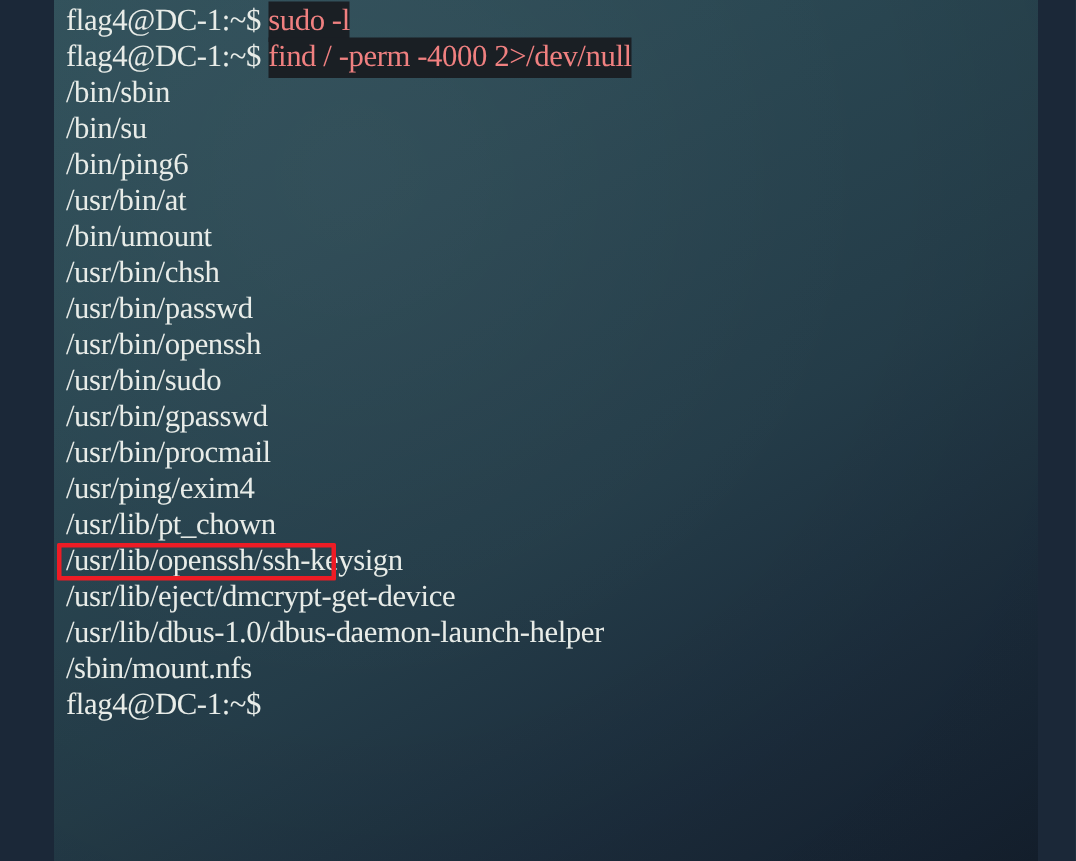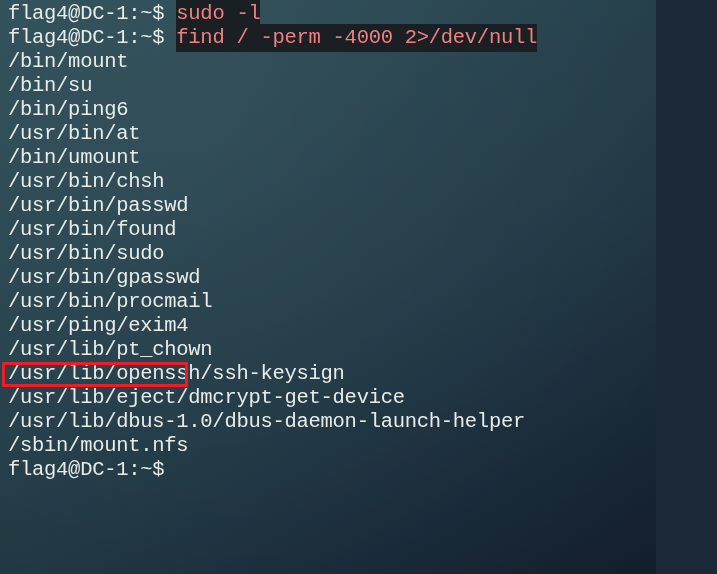--- a/index.html
+++ b/index.html
@@ -15,25 +15,26 @@
     height: 574px;
     overflow: hidden;
     background-color: #2d4b55;
     background-image:
       linear-gradient(150deg,
         rgba(48, 80, 90, 0.95) 0%,
         rgba(42, 71, 82, 0.85) 28%,
         rgba(33, 55, 68, 0.75) 58%,
         rgba(25, 40, 56, 0.9) 82%,
         rgba(21, 33, 48, 1) 100%);
-    font-family: Liberation Mono, monospace;
+    font-family: Liberation Serif, serif;
     font-size: 20.5px;
     line-height: 24px;
     letter-spacing: -0.28px;
     color: #e8ece8;
+    margin-left: 36px;
     -webkit-font-smoothing: antialiased;
   }
 
   
   #terminal::after {
     content: "";
     position: absolute;
     inset: 0;
     pointer-events: none;
     background: radial-gradient(ellipse at 30% 20%,
@@ -89,28 +90,28 @@
   }
 </style>
 </head>
 <body>
 
 <div id="terminal">
 
   <div id="screen-lines">
       <div class="line"><span class="seg seg-prompt">flag4@DC-1:~$ </span><span class="seg seg-command">sudo -l</span></div>
       <div class="line"><span class="seg seg-prompt">flag4@DC-1:~$ </span><span class="seg seg-command">find / -perm -4000 2&gt;/dev/null</span></div>
-      <div class="line"><span class="seg seg-plain">/bin/mount</span></div>
+      <div class="line"><span class="seg seg-plain">/bin/sbin</span></div>
       <div class="line"><span class="seg seg-plain">/bin/su</span></div>
       <div class="line"><span class="seg seg-plain">/bin/ping6</span></div>
       <div class="line"><span class="seg seg-plain">/usr/bin/at</span></div>
       <div class="line"><span class="seg seg-plain">/bin/umount</span></div>
       <div class="line"><span class="seg seg-plain">/usr/bin/chsh</span></div>
       <div class="line"><span class="seg seg-plain">/usr/bin/passwd</span></div>
-      <div class="line"><span class="seg seg-plain">/usr/bin/found</span></div>
+      <div class="line"><span class="seg seg-plain">/usr/bin/openssh</span></div>
       <div class="line"><span class="seg seg-plain">/usr/bin/sudo</span></div>
       <div class="line"><span class="seg seg-plain">/usr/bin/gpasswd</span></div>
       <div class="line"><span class="seg seg-plain">/usr/bin/procmail</span></div>
       <div class="line"><span class="seg seg-plain">/usr/ping/exim4</span></div>
       <div class="line"><span class="seg seg-plain">/usr/lib/pt_chown</span></div>
       <div class="line"><span class="seg seg-plain">/usr/lib/openssh/ssh-keysign</span></div>
       <div class="line"><span class="seg seg-plain">/usr/lib/eject/dmcrypt-get-device</span></div>
       <div class="line"><span class="seg seg-plain">/usr/lib/dbus-1.0/dbus-daemon-launch-helper</span></div>
       <div class="line"><span class="seg seg-plain">/sbin/mount.nfs</span></div>
       <div class="line"><span class="seg seg-prompt">flag4@DC-1:~$</span></div>

